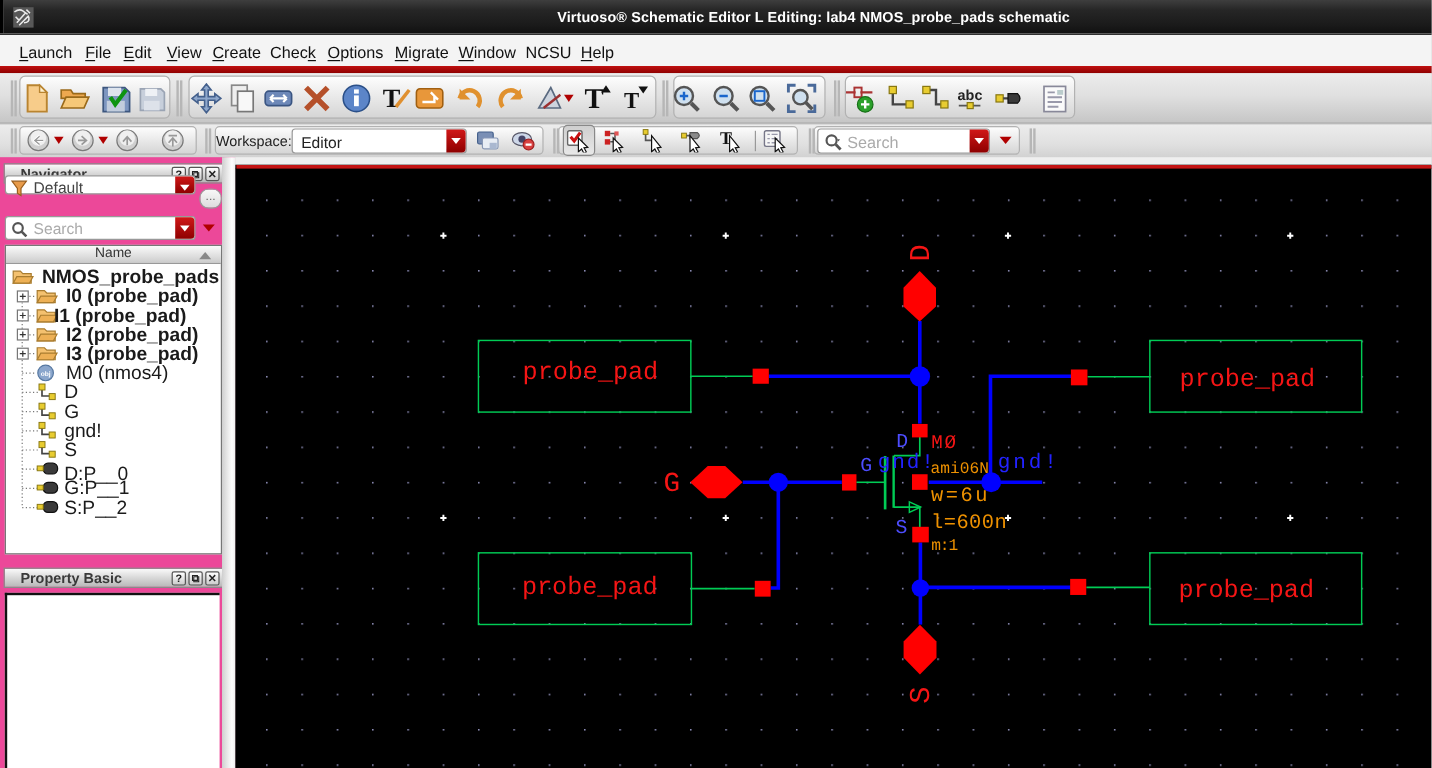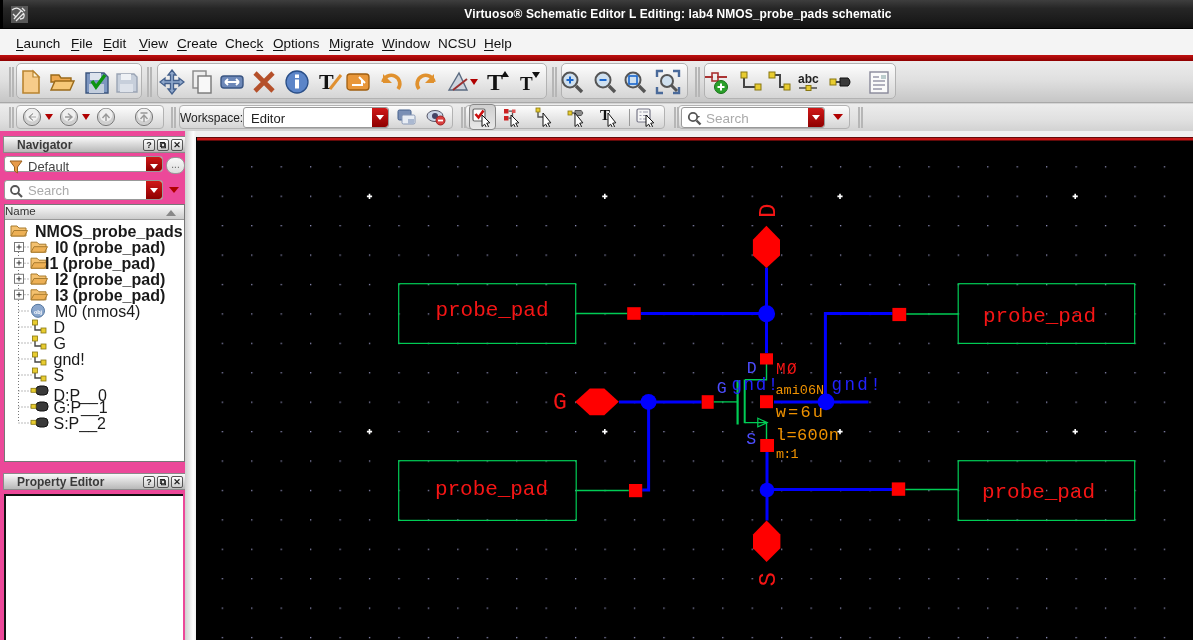--- a/index.html
+++ b/index.html
@@ -23,21 +23,21 @@
 .ico{position:absolute;width:26px;height:26px;top:8px}
 .ico2{position:absolute;width:20px;height:20px;top:3px}
 
 #panel{left:0;top:131px;width:196px;height:509px;background:#ec4899}
 .ptitle{position:absolute;left:3px;width:185px;height:17px;background:linear-gradient(#fafafa,#d8d8d8 50%,#b8b8b8);border:1px solid #8a8a8a;color:#3a3a3a;font-weight:bold;font-size:12px}
 .pbtn{position:absolute;top:2px;width:12px;height:12px;border:1px solid #555;border-radius:2px;background:linear-gradient(#fff,#ccc);font-size:9px;font-weight:bold;color:#222;text-align:center;line-height:11px}
 .combo{position:absolute;background:#fff;border:1px solid #999;border-radius:3px}
 .cred{position:absolute;right:0;top:0;width:16px;height:100%;background:linear-gradient(#d01818,#8e0000);border-radius:0 3px 3px 0}
 .cred:after{content:"";position:absolute;left:4px;top:7px;border:4px solid transparent;border-top:5px solid #fff}
 #tree{position:absolute;left:4px;top:73px;width:181px;height:258px;background:#fff;border:1px solid #777}
-#thead{position:absolute;left:0;top:0;width:179px;height:15px;background:linear-gradient(#fafafa,#ccc);border-bottom:1px solid #999;font-size:11.5px;color:#333;}
+#thead{position:absolute;left:0;top:0;width:179px;height:15px;background:linear-gradient(#fafafa,#ccc);border-bottom:1px solid #999;font-size:11.5px;color:#333;text-align:center}
 .trow{position:absolute;left:0;height:16px;font-size:16px;color:#1a1a1a;white-space:nowrap}
 .b{font-weight:bold}
 #petitle{top:342px}
 #pebody{position:absolute;left:4px;top:363px;width:179px;height:146px;background:#fff;border-top:2px solid #111;border-left:2px solid #111}
 #splitter{left:185px;top:131px;width:11px;height:509px;background:linear-gradient(90deg,#cfcfcf,#e8e8e8 40%,#fdfdfd 75%,#efefef)}
 
 #gap{left:196px;top:131px;width:997px;height:9px;background:#efefef}
 #canv{left:196px;top:137px;width:997px;height:503px}
 u{text-decoration:underline;text-underline-offset:2px}
 </style></head>
@@ -286,21 +286,21 @@
     <div class="abs" style="left:833px;top:10px;border:5px solid transparent;border-top:6.5px solid #b00000"></div>
     <div class="sep2" style="left:858px"></div>
   </div>
   <div class="abs" id="panel">
     <div class="ptitle" style="top:5px">
         <span style="position:absolute;left:13px;top:1px">Navigator</span>
       <div class="pbtn" style="left:139px">?</div>
         <div class="pbtn" style="left:153px">⧉</div>
         <div class="pbtn" style="left:167px">✕</div>
     </div>
-    <div class="combo" style="left:4px;top:25px;width:159px;height:16px">
+    <div class="combo" style="left:4px;top:15px;width:159px;height:16px">
       <svg style="position:absolute;left:4px;top:3px" width="14" height="14" viewBox="0 0 14 14">
           <path d="M1 1 L13 1 L8.5 7 L8.5 13 L5.5 11 L5.5 7 Z" fill="#e89b4a" stroke="#995f1e" stroke-width="1"></path>
         </svg>
       <span style="position:absolute;left:23px;top:2px;font-size:13px;color:#444">Default</span>
       <div class="cred"></div>
     </div>
     <div style="position:absolute;left:166px;top:26px;width:19px;height:17px;border:1px solid #999;border-radius:8px;background:linear-gradient(#f8f8f8,#ddd);font-size:10px;color:#666;text-align:center;line-height:13px">...</div>
     <div class="combo" style="left:4px;top:49px;width:159px;height:20px">
       <svg style="position:absolute;left:4px;top:3px" width="14" height="14" viewBox="0 0 14 14">
           <circle cx="6" cy="6" r="4" fill="none" stroke="#555" stroke-width="1.8"></circle>
@@ -370,21 +370,21 @@
       <div class="trow" style="left:50px;top:97.7px">M0 (nmos4)</div>
       <div class="trow" style="left:48.5px;top:113.7px">D</div>
       <div class="trow" style="left:48.5px;top:129.7px">G</div>
       <div class="trow" style="left:48.5px;top:145.7px">gnd!</div>
       <div class="trow" style="left:48.5px;top:161.7px">S</div>
       <div class="trow" style="left:48.5px;top:182px">D:P__0</div>
       <div class="trow" style="left:48.5px;top:193.7px">G:P__1</div>
       <div class="trow" style="left:48.5px;top:209.7px">S:P__2</div>
     </div>
     <div class="ptitle" id="petitle">
-        <span style="position:absolute;left:13px;top:1px">Property Editor</span>
+        <span style="position:absolute;left:13px;top:1px">Property Basic</span>
       <div class="pbtn" style="left:139px">?</div>
         <div class="pbtn" style="left:153px">⧉</div>
         <div class="pbtn" style="left:167px">✕</div>
     </div>
     <div id="pebody"></div>
   </div>
   <div class="abs" id="splitter"></div>
   <div class="abs" id="gap"></div>
   <svg class="abs" id="canv" width="997" height="503" viewBox="196 137 997 503">
     <rect x="196" y="137" width="997" height="503" fill="#000"></rect>

